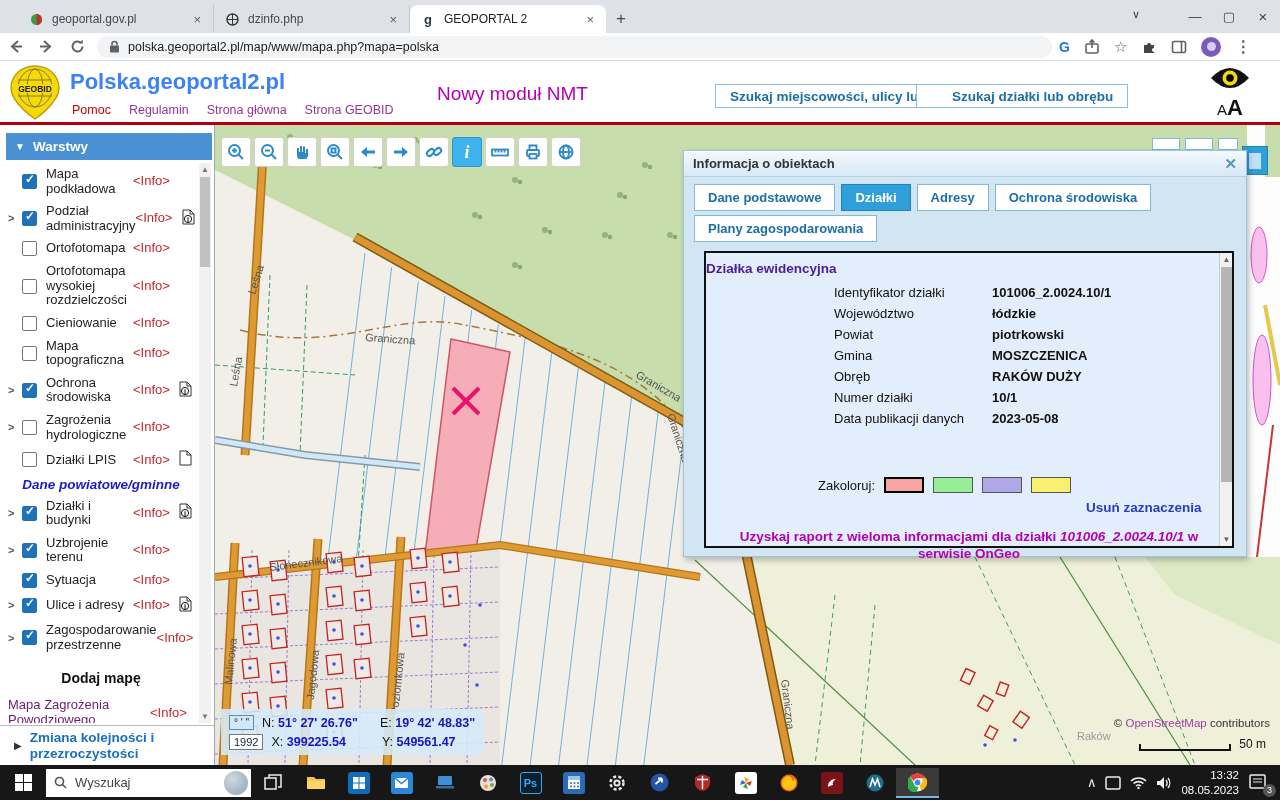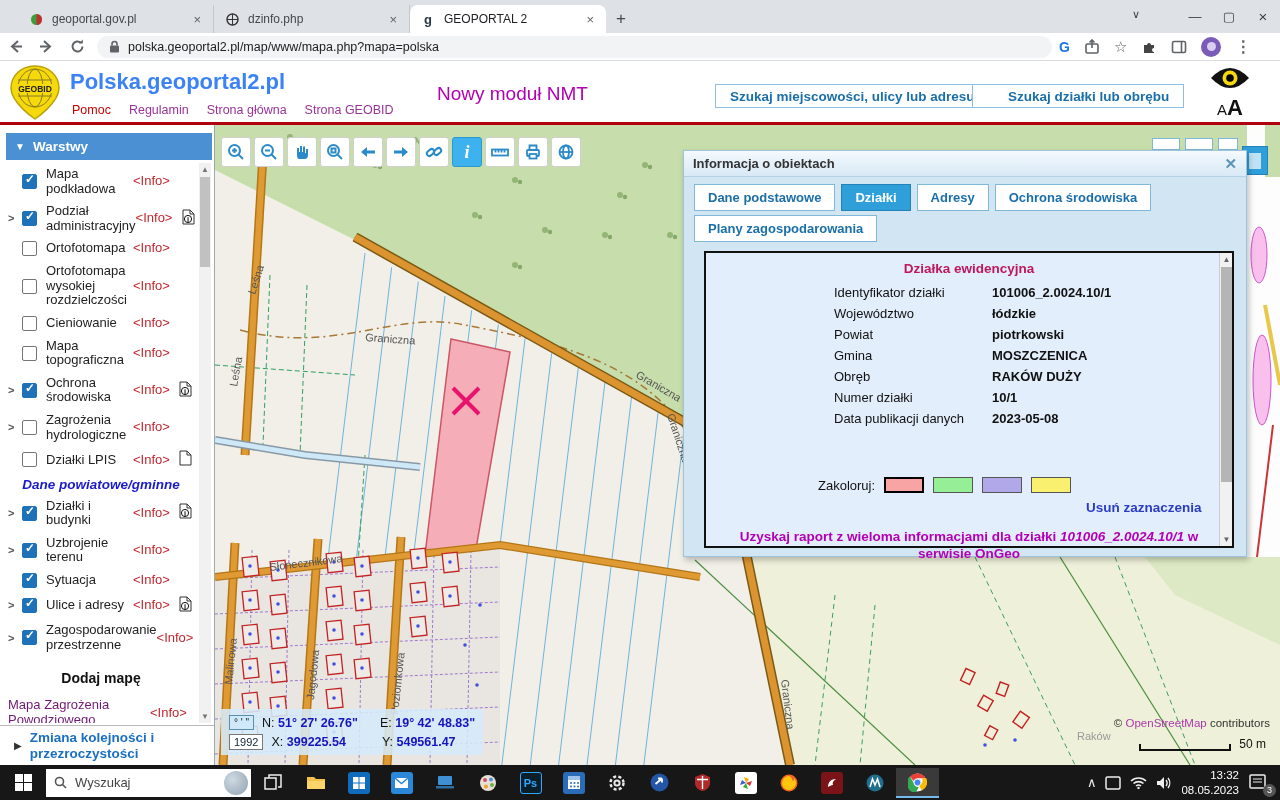--- a/index.html
+++ b/index.html
@@ -26,21 +26,21 @@
   .pagehead{position:absolute;top:61px;left:0;width:1280px;height:64px;background:#fff;border-bottom:3px solid #b00010;}
   .logo{position:absolute;left:8px;top:3px;}
   .htitle{position:absolute;left:70px;top:8px;font-size:22px;font-weight:bold;color:#3b82f6;}
   .hlinks{position:absolute;left:72px;top:42px;font-size:12.5px;display:flex;gap:18px;}
   .hlinks a{text-decoration:none;}
   .lk-red{color:#cc0000;}
   .lk-pur{color:#993399;}
   .nmt{position:absolute;left:437px;top:22px;font-size:19px;color:#b400b4;}
   .hbtn{position:absolute;top:84px;height:24px;transform:translateY(-61px);background:#fff;border:1px solid #8cc0dd;color:#1b6fa8;font-weight:bold;font-size:13.5px;padding:3px 14px;}
   .hbtn.b1{left:715px;}
-  .hbtn.b2{left:972px;padding-left:35px;}
+  .hbtn.b2{left:916px;padding-left:35px;}
   .a11y{position:absolute;left:1205px;top:4px;width:50px;text-align:center;}
   .a11y .aa{font-size:15px;color:#111;}
   .a11y .aa b{font-size:22px;}
   
   .content{position:absolute;top:125px;left:0;width:1280px;height:640px;}
   .rednotch{position:absolute;left:0;top:0;width:6px;height:36px;background:#b00010;}
   
   .sidebar{position:absolute;left:0;top:0;width:215px;height:640px;background:#fff;border-right:1px solid #9aa;}
   .warstwy{position:absolute;left:6px;top:8px;width:206px;height:27px;background:#4a90d2;color:#fff;font-weight:bold;font-size:13.5px;display:flex;align-items:center;gap:8px;padding:0 9px;}
   .layerwrap{position:absolute;left:4px;top:38px;width:194px;height:560px;overflow:hidden;}
@@ -72,21 +72,21 @@
   .dialog{position:absolute;left:468px;top:25px;width:564px;height:407px;background:#d2e5f2;border:1px solid #9fc3da;box-shadow:2px 3px 6px rgba(0,0,0,.25);z-index:6;}
   .dlg-title{height:26px;background:linear-gradient(#f4f9fd,#d8e9f6);border-bottom:1px solid #b5d2e4;display:flex;align-items:center;justify-content:space-between;padding:0 9px;font-size:13px;font-weight:bold;color:#333;}
   .dlg-x{color:#5d93b8;font-weight:bold;font-size:15px;}
   .dlg-tabs{padding:5px 7px 2px;display:flex;flex-wrap:wrap;width:560px;}
   .dtab{background:#fff;border:1px solid #7fb8d8;color:#1b6fa8;font-weight:bold;font-size:13px;padding:5px 13px;margin:2px 3px;white-space:nowrap;}
   .dtab.active{background:#2f9fda;color:#fff;border-color:#2383b8;}
   .dlg-body{position:absolute;left:20px;top:100px;width:530px;height:297px;background:#e2eefb;border:2px solid #111;}
   .obj-scroll{position:absolute;right:0;top:0;bottom:0;width:13px;background:#f1f1f1;border-left:1px solid #ccc;}
   .obj-scroll .th{position:absolute;left:1px;top:14px;width:11px;height:215px;background:#b5b5b5;}
   .obj-scroll .ar{position:absolute;left:0;width:13px;font-size:8px;color:#666;text-align:center;}
-  .obj-title{text-align:center;font-weight:bold;font-size:13.5px;color:#be185d;padding:8px 0 6px;}
+  .obj-title{text-align:left;font-weight:bold;font-size:13.5px;color:#4c1d95;padding:8px 0 6px;}
   .obj-row{display:grid;grid-template-columns:158px 1fr;padding:3px 0 3px 128px;font-size:13px;color:#111;}
   .obj-row b{font-size:13px;}
   .colorize{display:flex;align-items:center;gap:9px;margin:26px 0 10px 112px;font-size:13px;color:#111;}
   .sw{width:40px;height:16px;border:1px solid #555;}
   .sw.sel{border:2.5px solid #000;}
   .clearlink{color:#2a3cc4;font-size:13.5px;font-weight:bold;margin-left:6px;margin-top:45px;}
   .report{color:#b400b4;font-weight:bold;font-size:13.5px;text-align:center;padding:4px 26px;line-height:1.25;}
   
   .coordbar{position:absolute;left:6px;bottom:10px;background:rgba(213,235,249,.88);padding:4px 8px;font-size:12.5px;z-index:4;}
   .coordbar .row{display:flex;align-items:center;gap:8px;height:19px;}

